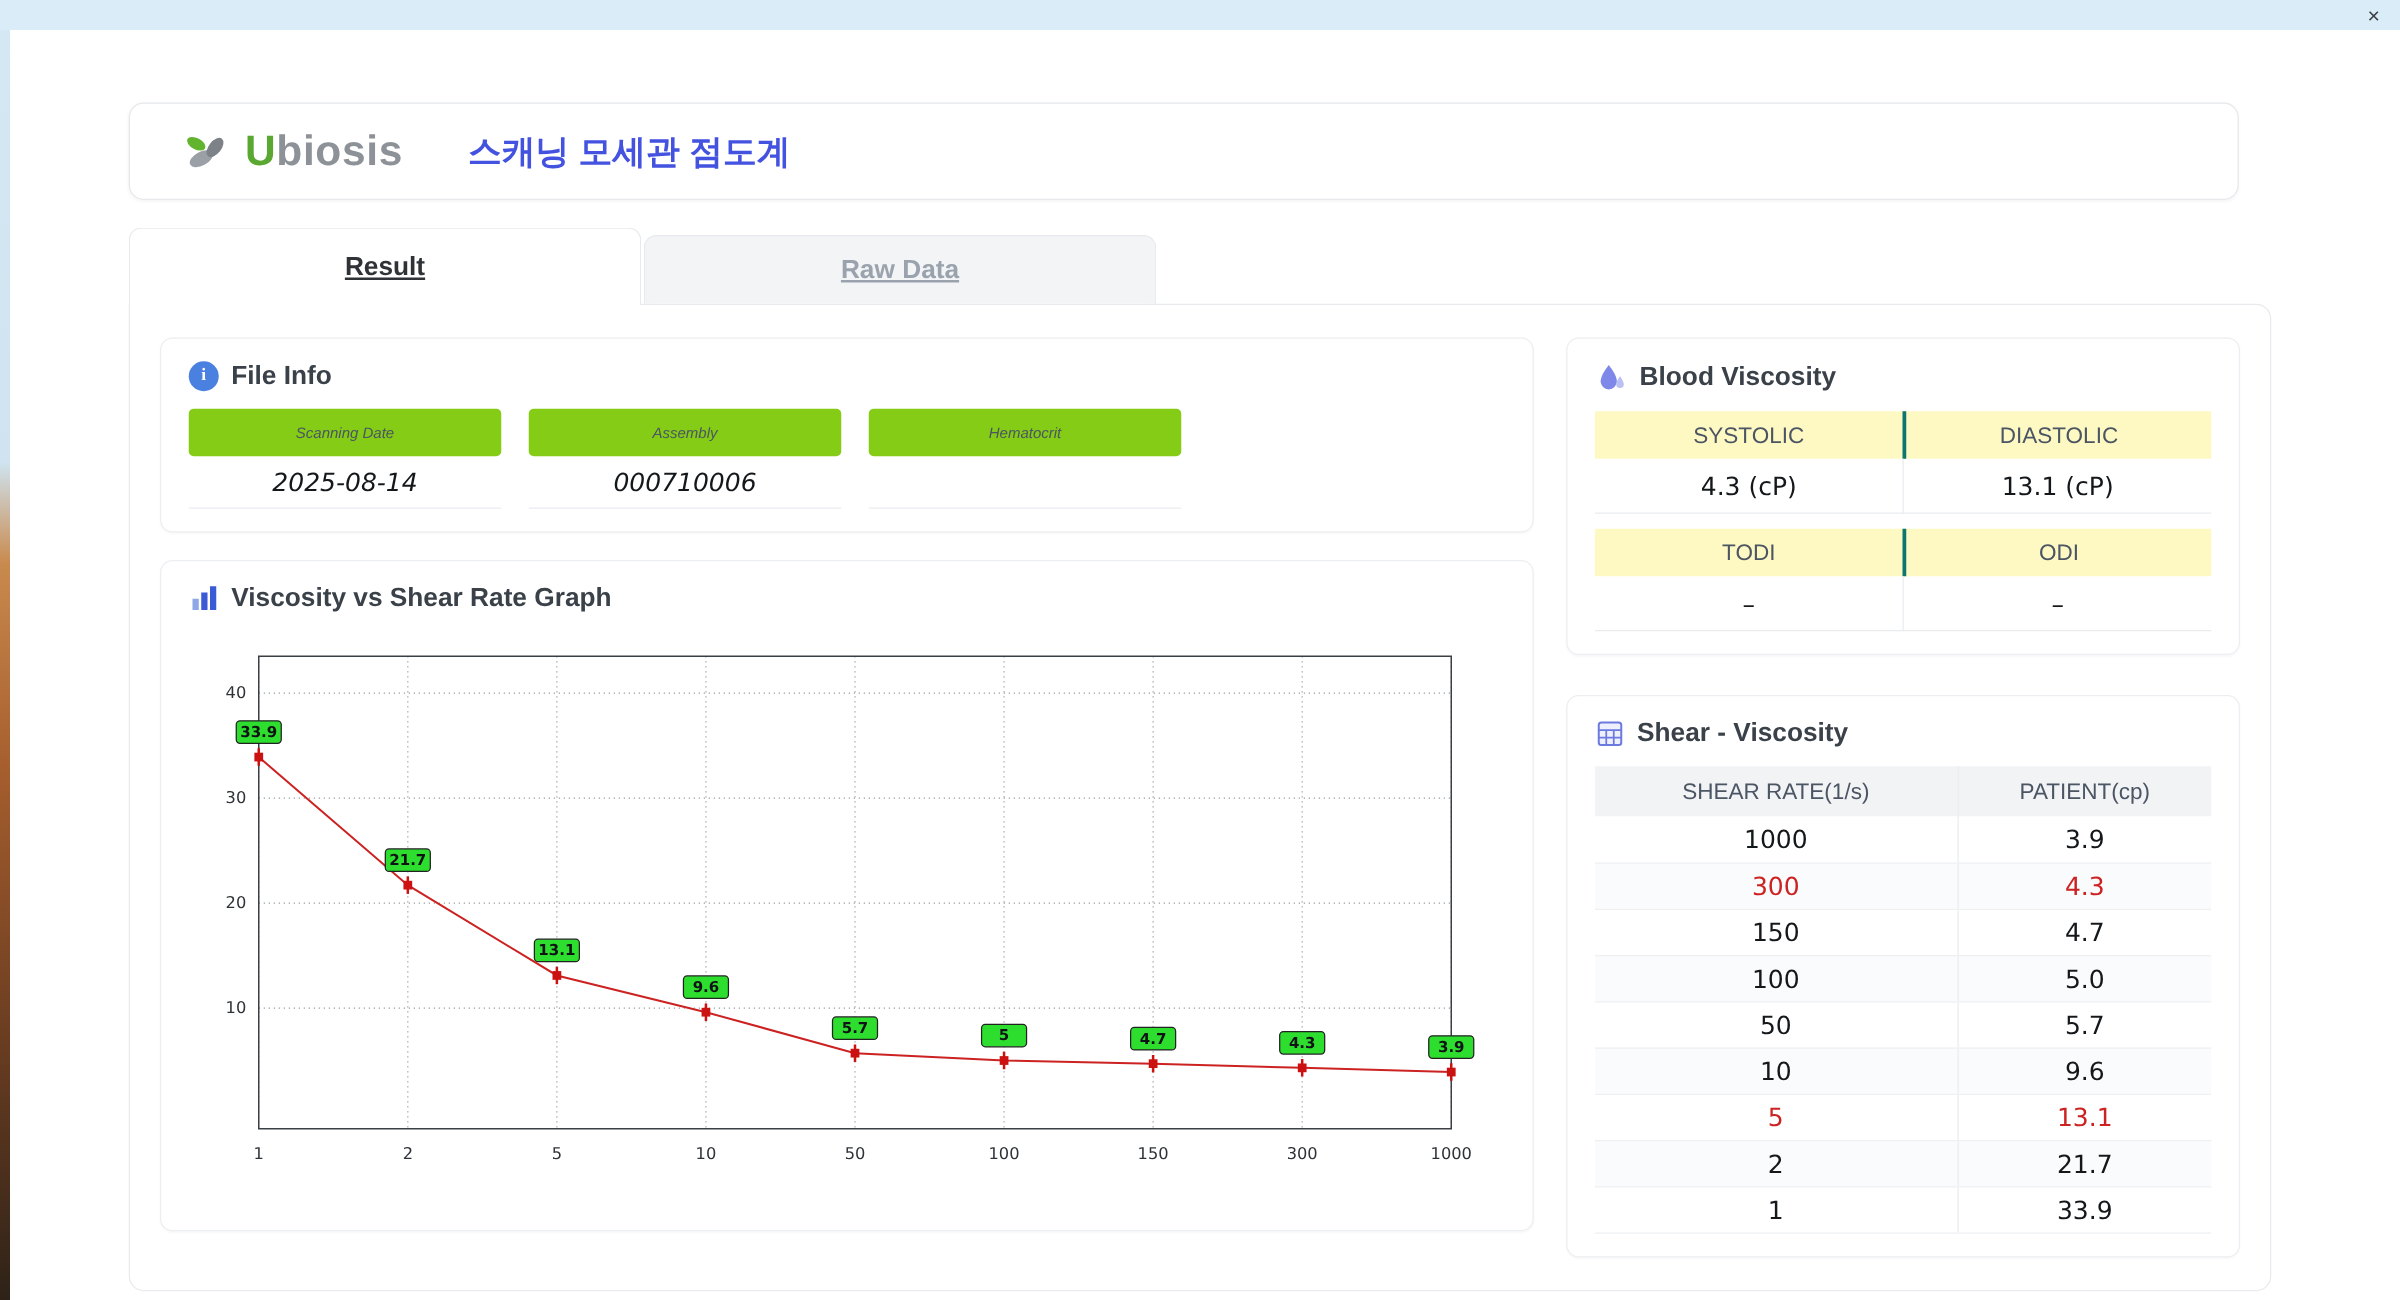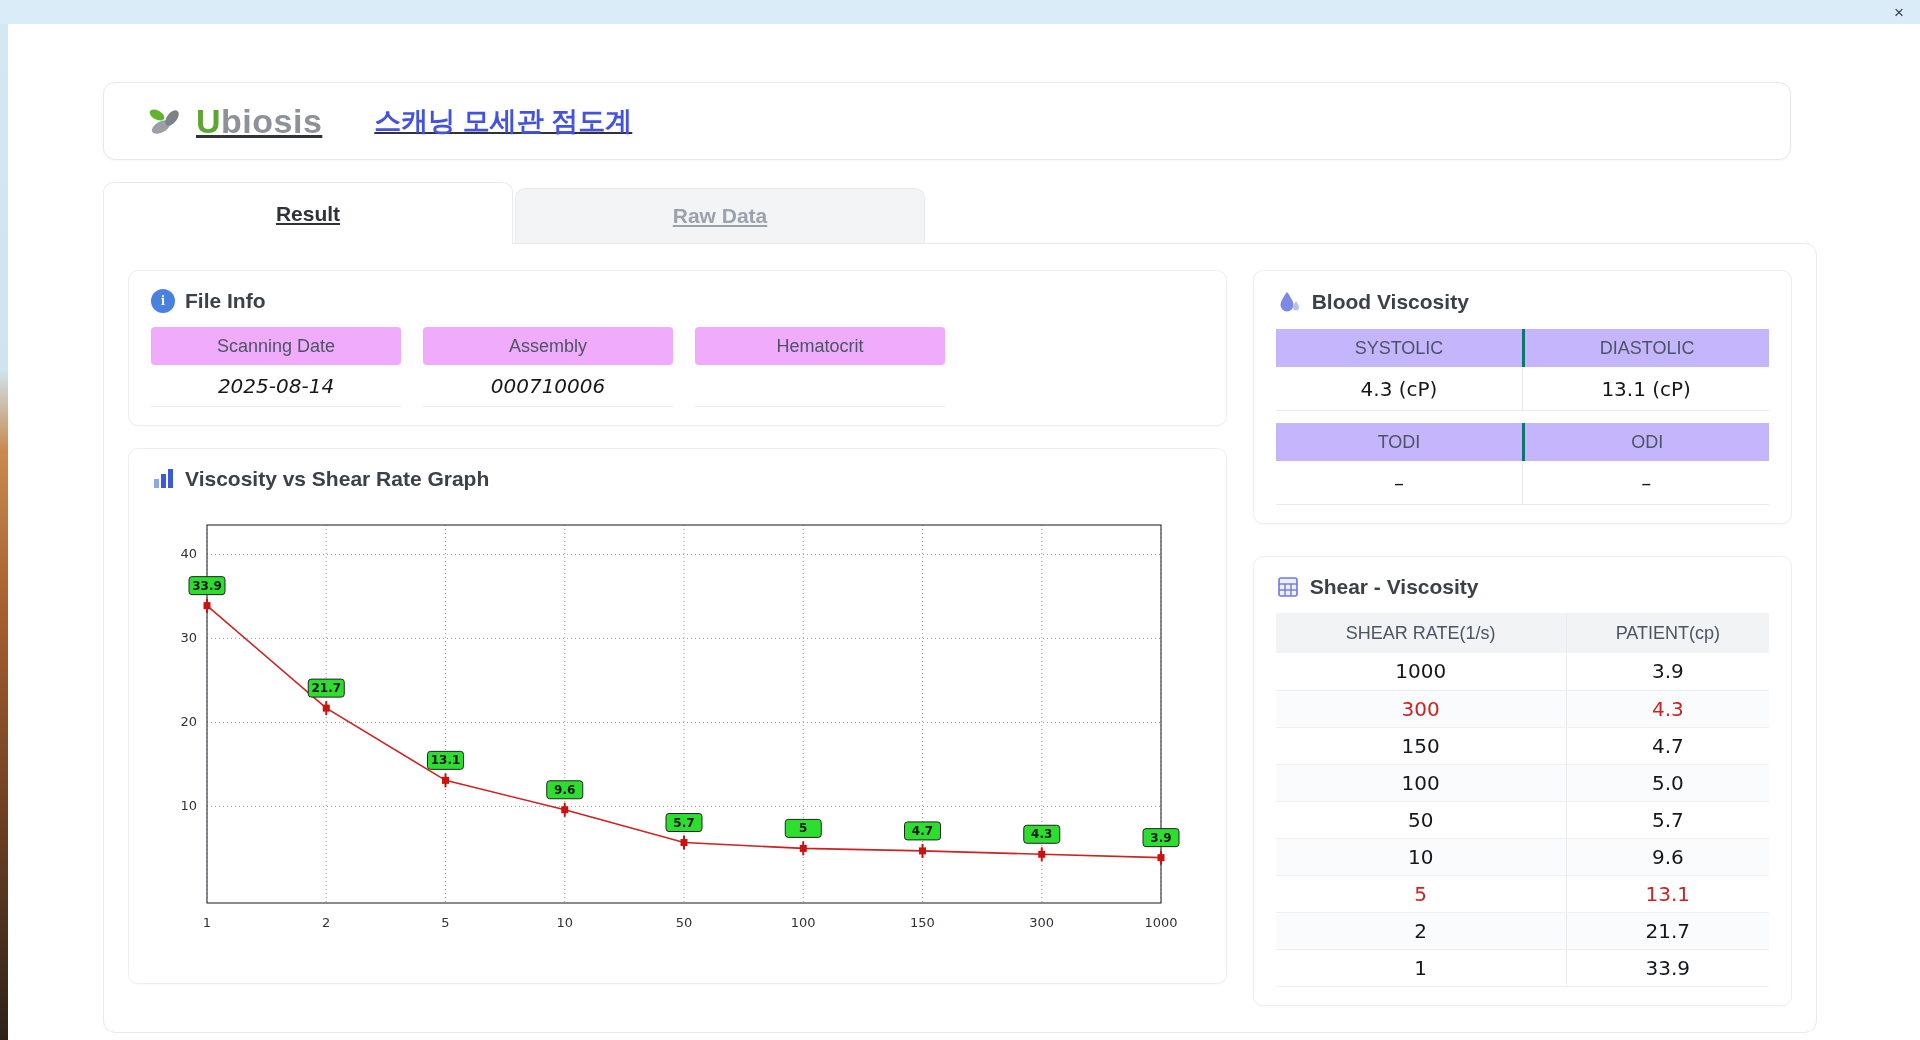--- a/index.html
+++ b/index.html
@@ -13,21 +13,21 @@
 
   
   .left-strip { position:absolute; left:0; top:24px; width:8px; height:1016px;
     background:linear-gradient(#d4e8f4 0%, #cfe4f0 34%, #c98a4e 42%, #a65e2e 58%, #6e3f22 78%, #2e2218 100%); }
 
   .app { position:absolute; left:8px; top:24px; width:1912px; height:1016px; background:#fff; }
 
   
   .header-card { position:absolute; left:95px; top:58px; width:1688px; height:78px;
     border:1px solid #e6e8ec; border-radius:12px; box-shadow:0 1px 3px rgba(0,0,0,.04);
-    display:flex; align-items:center; padding-left:42px; gap:52px; background:#fff;text-decoration:underline; }
+    display:flex; align-items:center; padding-left:42px; gap:52px; background:#fff; }
   .brand { display:flex; align-items:center; gap:8px; }
   .brand-text { font-size:34px; font-weight:600; letter-spacing:.5px; }
   .brand-u { color:#5aa832; }
   .brand-rest { color:#8d9298; }
   .app-title { font-size:27px; font-weight:700; color:#4452e0; }
 
   
   .tabs { position:absolute; left:95px; top:158px; display:flex; align-items:flex-end; z-index:2; }
   .tab { width:410px; display:flex; align-items:center; justify-content:center;
     font-size:21px; font-weight:700; border-radius:10px 10px 0 0; cursor:pointer;text-decoration:underline; }
@@ -50,39 +50,39 @@
 
   
   .icon-info { width:24px; height:24px; border-radius:50%; background:#4a80e0; color:#fff;
     display:flex; align-items:center; justify-content:center; font-size:14px; font-weight:700;
     font-family:"Liberation Serif", serif; }
   .icon-svg { display:block; }
 
   
   .fields-row { display:flex; gap:22px; }
   .field { width:250px; }
-  .field-label { height:38px; background:#f0abfc; border-radius:4px; display:flex;
-    align-items:center; justify-content:center; font-size:18px; color:#4b5563; }
+  .field-label { height:38px; background:#84cc16; border-radius:4px; display:flex;
+    align-items:center; justify-content:center; font-size:12px; color:#4b5563;font-style:italic; }
   .field-value { height:42px; display:flex; align-items:center; justify-content:center;
     font-size:20px; color:#15181b; border-bottom:1px solid #e9ecef;
     font-family:"DejaVu Sans", sans-serif;font-style:italic; }
 
   
   .chart-wrap { padding:6px 4px 0 4px; }
   svg text { font-family:"DejaVu Sans", sans-serif; }
   .grid { stroke:#9aa0a6; stroke-width:1; stroke-dasharray:1 3; }
   .plotborder { fill:none; stroke:#3a3f44; stroke-width:1.2; }
   .ytick, .xtick { font-size:13px; fill:#2f3338; }
   .plabel { font-size:12px; font-weight:700; fill:#101316; }
 
   
   .bv-grid { width:100%; }
   .bv-row { display:flex; }
   .bv-cell { width:50%; display:flex; align-items:center; justify-content:center; }
-  .bv-head { height:38px; background:#c4b5fd; font-size:18px; color:#4b5563; }
+  .bv-head { height:38px; background:#fef9c3; font-size:18px; color:#4b5563; }
   .bv-val { height:44px; font-size:20px; color:#15181b; border-bottom:1px solid #e9ecef;
     font-family:"DejaVu Sans", sans-serif; }
   .bv-cell + .bv-cell { border-left:1px solid #e9ecef; }
   .bv-head + .bv-head { border-left:3px solid #0f766e; }
   .bv-gap { height:12px; }
 
   
   table.sv { width:100%; border-collapse:collapse; }
   table.sv th { height:40px; background:#f1f3f5; font-size:18px; font-weight:400;
     color:#4b5563; text-align:center; }

